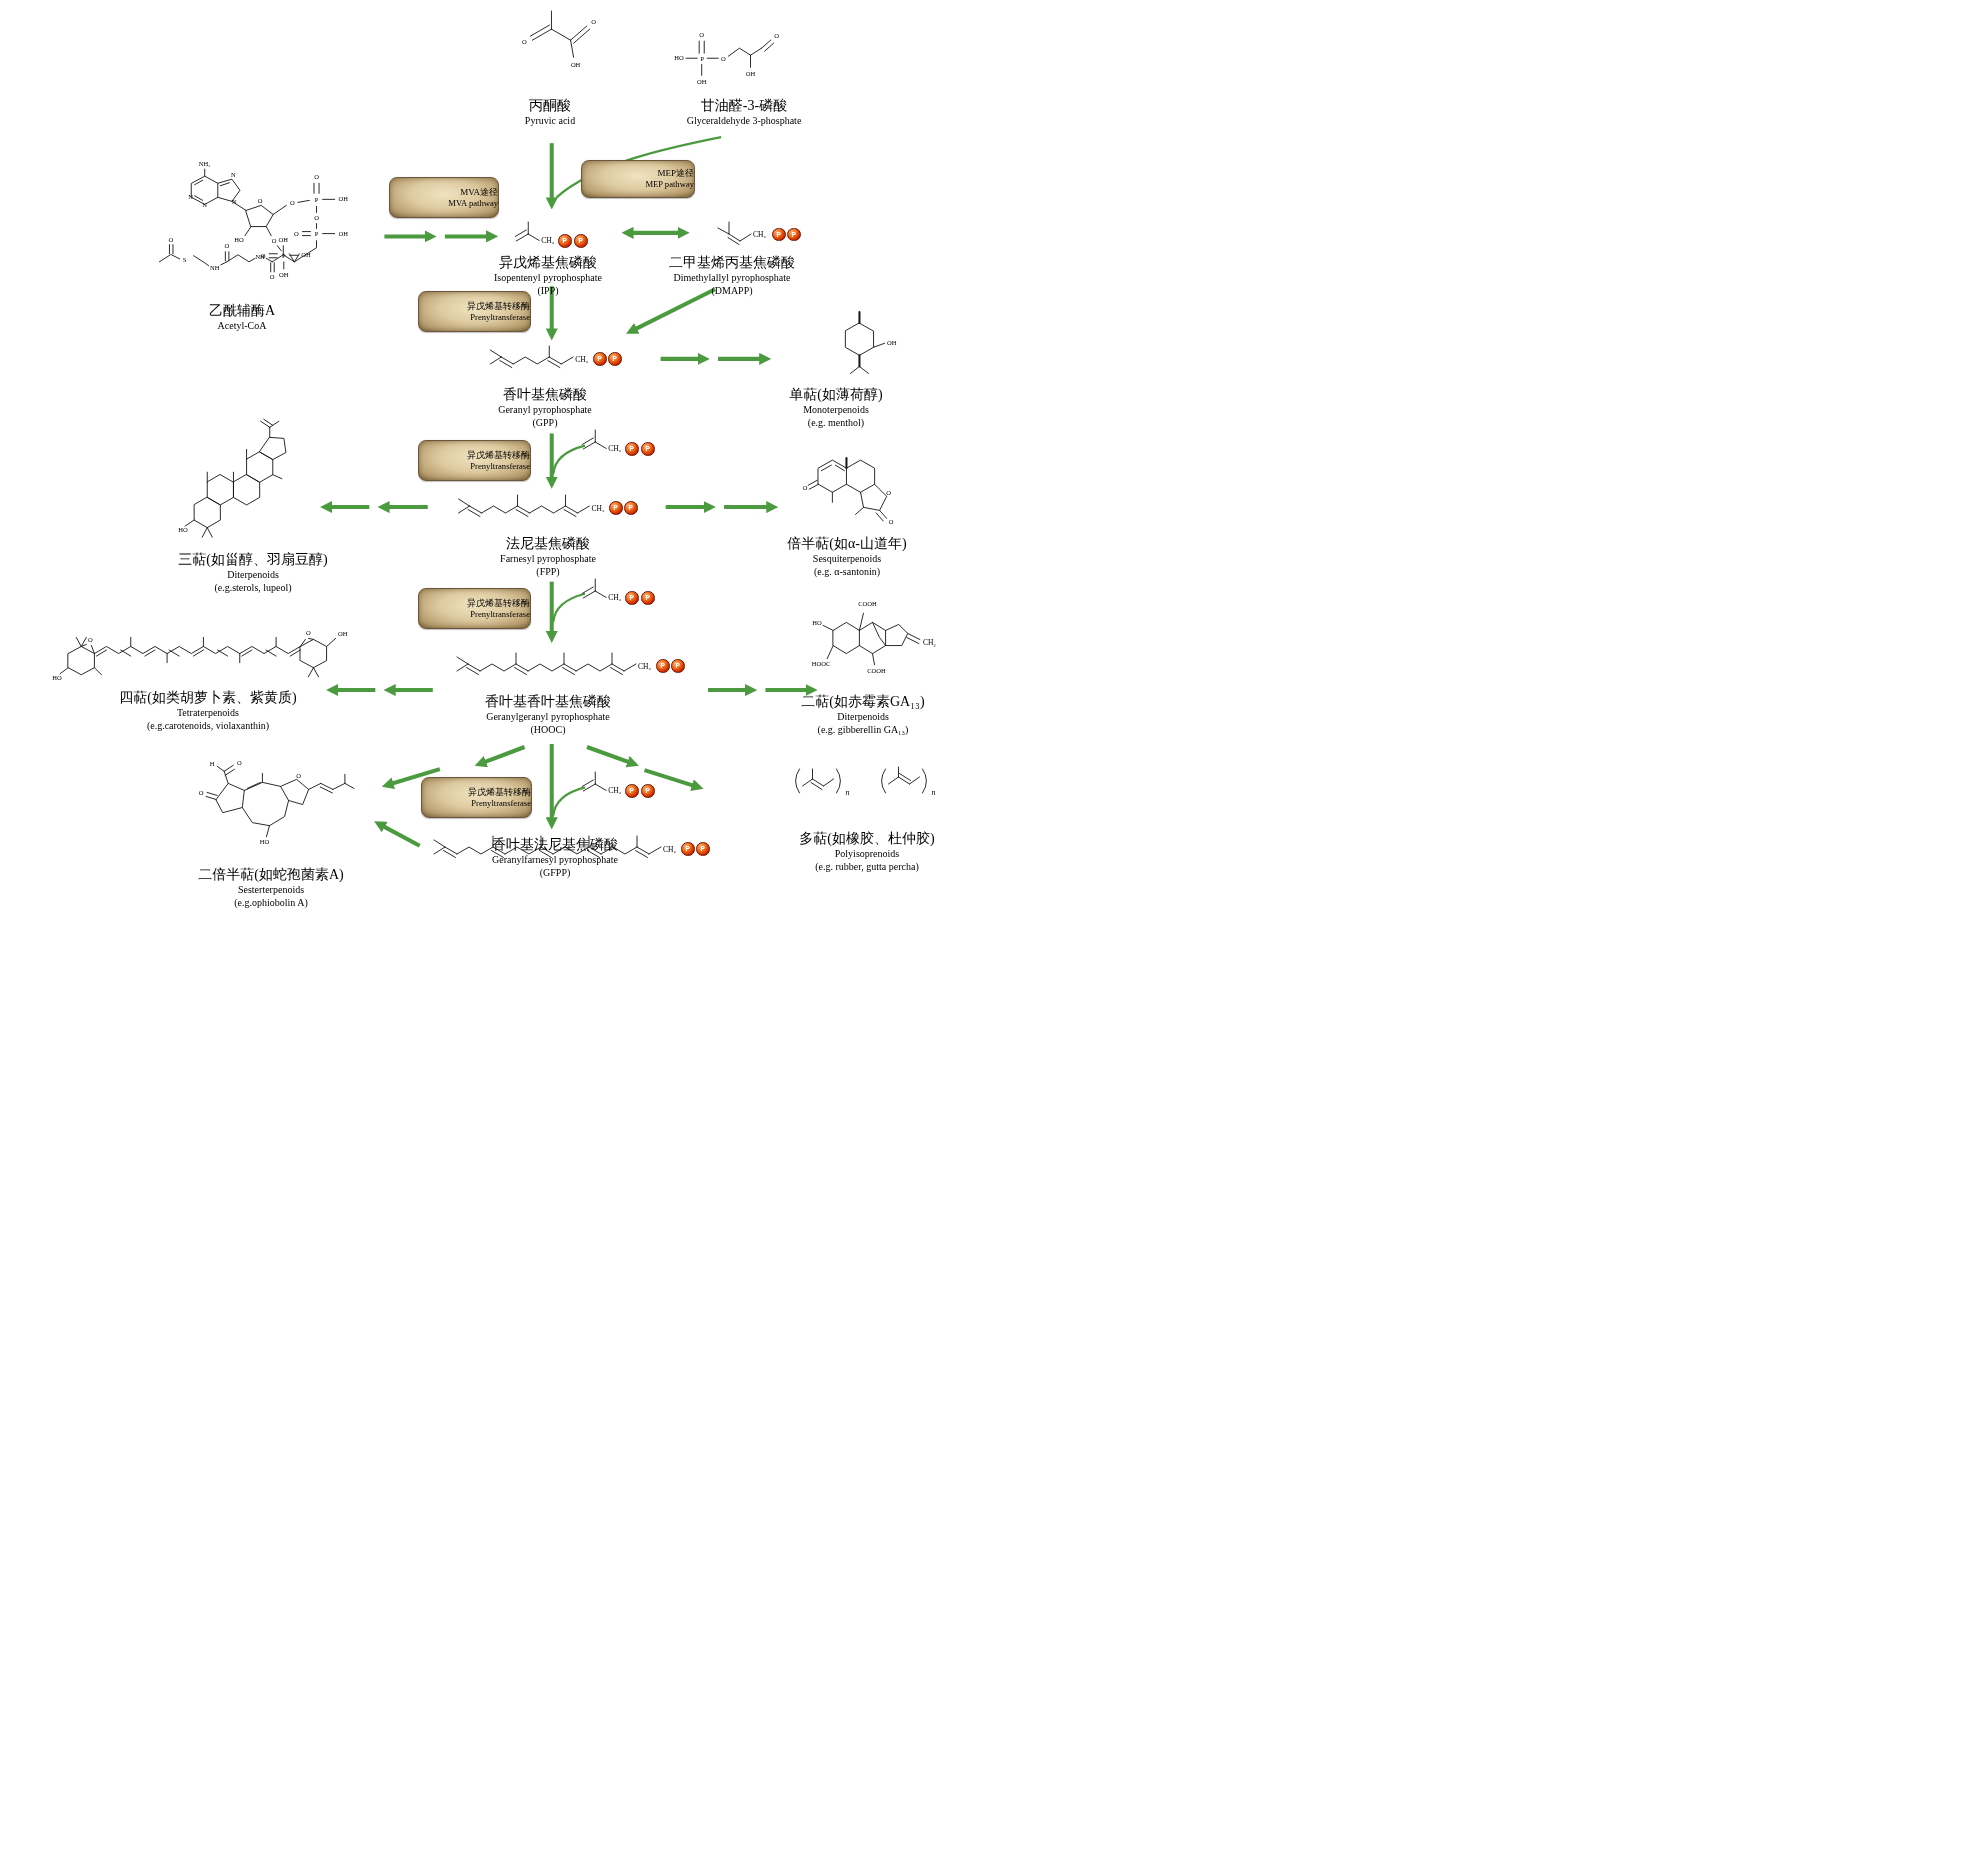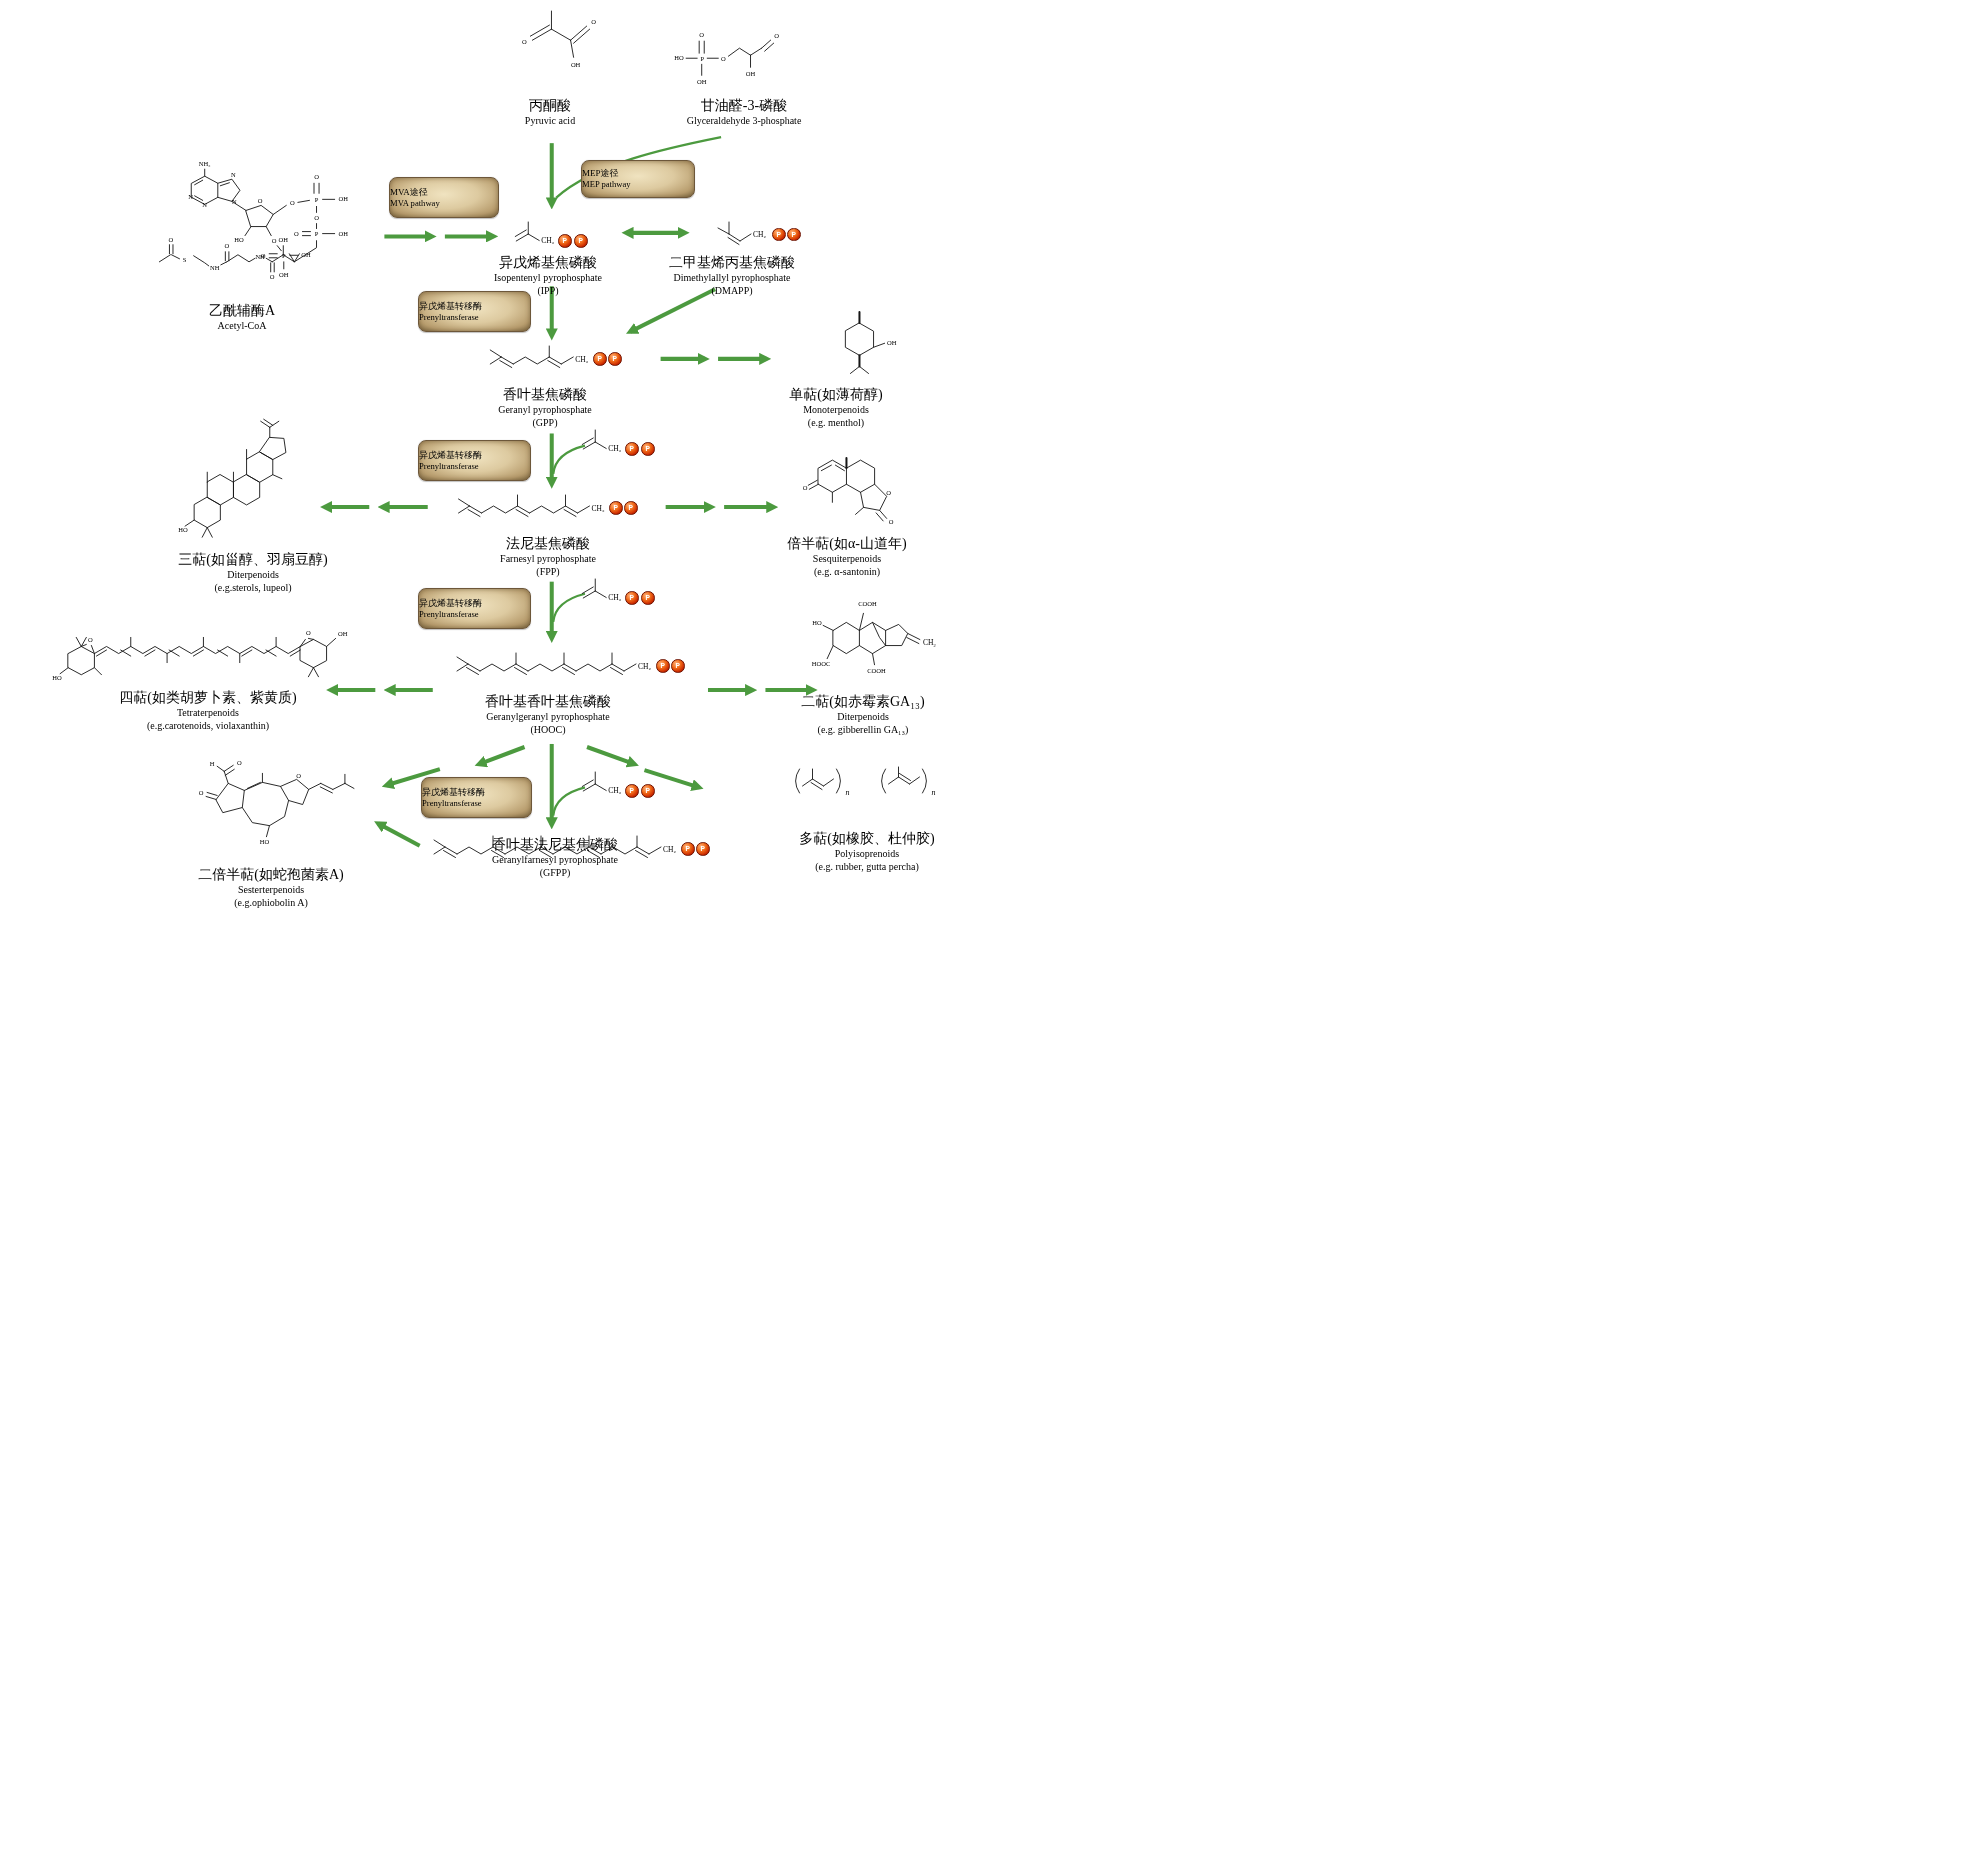--- a/index.html
+++ b/index.html
@@ -1,18 +1,18 @@
 <!DOCTYPE html>
 <html style="font-size:8px"><head>
 <meta charset="utf-8">
 <style>
   body{margin:0;background:#fff}
   .canvas{position:relative;width:983px;height:935px;background:#fff;font-family:"Liberation Serif",serif;color:#000;overflow:hidden}
   #arrows{position:absolute;left:0;top:0;pointer-events:none}
-  .badge{position:absolute;display:flex;flex-direction:column;align-items:flex-start;justify-content:center;border-radius:8px;
+  .badge{position:absolute;display:flex;flex-direction:column;align-items:flex-end;justify-content:center;border-radius:8px;
          background:radial-gradient(ellipse at 50% 42%,#f0e3c0 0%,#ddcaa0 45%,#b89d6e 80%,#857049 100%);
          border:0.5px solid #6d573a;box-shadow:inset 0 0 5px rgba(60,40,10,.45),0 0.5px 1px rgba(0,0,0,.25)}
   .badge .bzh{font-size:9px;line-height:1.25}
   .badge .ben{font-size:8.6px;line-height:1.2}
   .lbl{position:absolute;transform:translateX(-50%);text-align:center;white-space:nowrap}
   .lbl .zh{font-size:14px;line-height:1.3}
   .lbl .en{font-size:10px;line-height:1.25}
   .mol{position:absolute}
   .mol svg{display:block;overflow:visible}
   svg.sk path{stroke:#151515;stroke-width:1.8;fill:none;stroke-linecap:round;stroke-linejoin:round}

